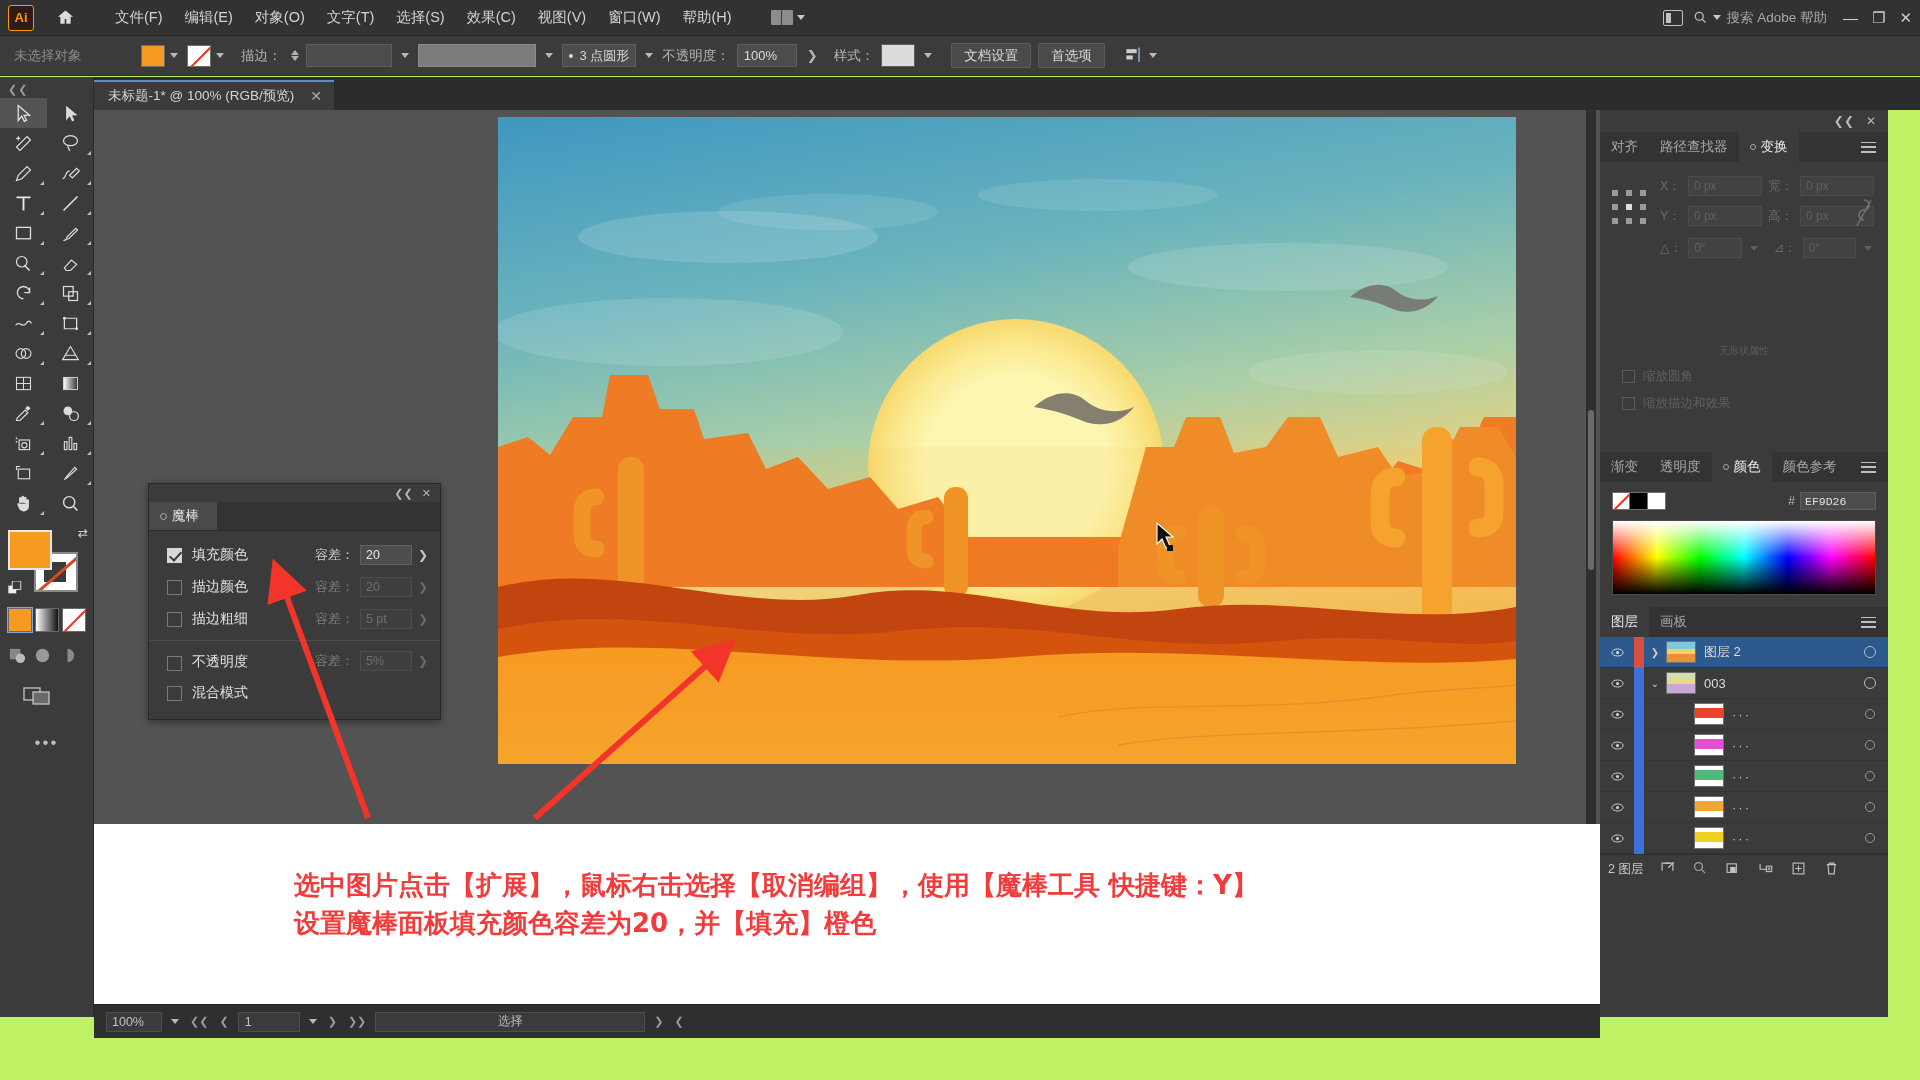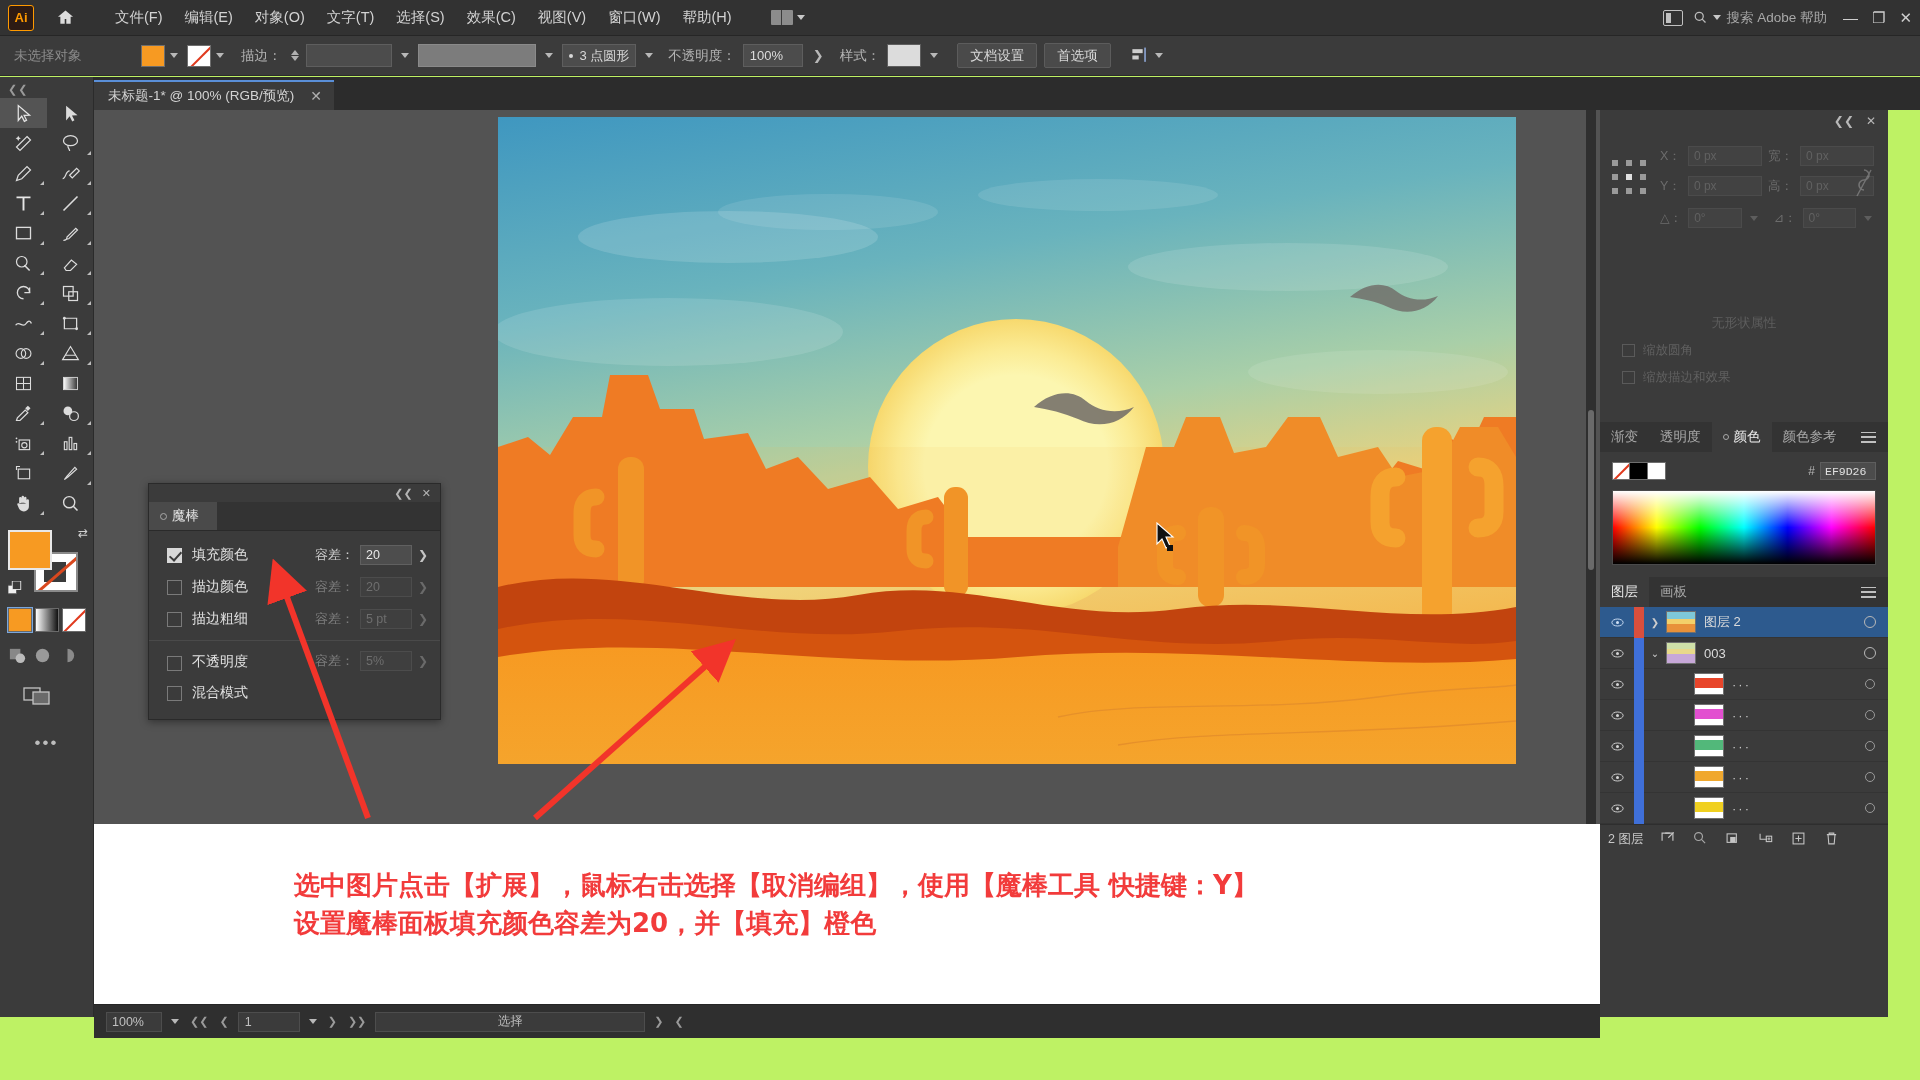--- a/index.html
+++ b/index.html
@@ -142,35 +142,35 @@
   .hamb{width:15px;height:11px;display:flex;flex-direction:column;justify-content:space-between;}
   .hamb span{display:block;height:1.5px;background:#c0c0c0;}
 
   
   .tf-body{height:290px;background:#3b3b3b;position:relative;padding:14px 14px 0 14px;}
   .tf-grid{position:absolute;left:12px;top:28px;width:34px;height:34px;}
   .tf-fields{margin-left:46px;display:grid;grid-template-columns:auto 74px auto 74px;gap:10px 6px;align-items:center;}
   .tf-lab{color:#6c6c6c;font-size:12.5px;}
   .tf-in{height:20px;background:#424242;border:1px solid #4b4b4b;color:#616161;font-size:12px;display:flex;align-items:center;padding-left:5px;}
   .tf-row3{margin-left:46px;margin-top:12px;display:flex;align-items:center;gap:6px;}
-  .tf-empty{color:#5d5d5d;font-size:13px;text-align:center;margin-top:86px;}
+  .tf-empty{color:#5d5d5d;font-size:10px;text-align:center;margin-top:86px;}
   .tf-chk{margin-left:8px;margin-top:10px;display:flex;align-items:center;gap:8px;color:#606060;font-size:12.5px;}
   .tf-chkbox{width:13px;height:13px;border:1px solid #5a5a5a;}
 
   
   .cp-body{background:#3b3b3b;padding:10px 12px 12px 12px;}
   .cp-top{display:flex;align-items:center;}
   .cp-sw{display:flex;}
   .cp-sw .a{width:18px;height:18px;background:#fff;position:relative;overflow:hidden;border:1px solid #6e6e6e;}
   .cp-sw .a:after{content:"";position:absolute;left:-5px;top:7px;width:30px;height:2px;background:#e03a1e;transform:rotate(-45deg);}
   .cp-sw .b{width:18px;height:18px;background:#000;border:1px solid #6e6e6e;border-left:0;}
   .cp-sw .c{width:18px;height:18px;background:#fff;border:1px solid #6e6e6e;border-left:0;}
   .cp-hex{margin-left:auto;display:flex;align-items:center;gap:5px;}
   .cp-hash{color:#b6b6b6;font-size:12px;}
-  .cp-hexin{width:56px;height:18px;background:#4c4c4c;border:1px solid #5e5e5e;color:#e0e0e0;font-size:11.5px;display:flex;align-items:center;padding-left:4px;font-family:"Liberation Mono",monospace;}
+  .cp-hexin{width:76px;height:18px;background:#4c4c4c;border:1px solid #5e5e5e;color:#e0e0e0;font-size:11.5px;display:flex;align-items:center;padding-left:4px;font-family:"Liberation Mono",monospace;}
   .cp-spectrum{margin-top:10px;height:75px;border:1px solid #4a4a4a;
     background:
       linear-gradient(to bottom, rgba(255,255,255,1), rgba(255,255,255,0) 50%, rgba(0,0,0,0) 50%, rgba(0,0,0,1)),
       linear-gradient(to right,#ff0000,#ffff00,#00ff00,#00ffff,#0000ff,#ff00ff,#ff0000);
   }
 
   
   .lp-tabs{height:30px;display:flex;align-items:stretch;background:#333;}
   .lp-list{background:#3b3b3b;}
   .lrow{height:31px;display:flex;align-items:center;border-bottom:1px solid #343434;font-size:13px;color:#dcdcdc;}
@@ -263,21 +263,21 @@
       </div>
     <div class="cb-field wide"></div>
     <div class="mini-caret"></div>
     <div class="cb-field gray"></div>
     <div class="mini-caret"></div>
     <div class="profile-sel">
       <span class="dot"></span>
       <span>3 点圆形</span>
     </div>
     <div class="mini-caret"></div>
-    <div class="cb-label" style="margin-left:6px">不透明度：</div>
+    <div class="cb-label" style="">不透明度：</div>
     <div class="cb-field opacity">100%</div>
     <div class="arrow-right">❯</div>
     <div class="cb-label" style="margin-left:6px">样式：</div>
     <div class="cb-field style"></div>
     <div class="mini-caret"></div>
     <div class="cb-btn" style="margin-left:10px">文档设置</div>
     <div class="cb-btn">首选项</div>
     <div style="display:flex;align-items:center;gap:4px;margin-left:12px">
       <svg viewBox="0 0 24 24" width="19" height="19">
           <rect x="3" y="4" width="13" height="5" fill="#cfcfcf"></rect>
@@ -675,20 +675,35 @@
         <div class="mw-lab">混合模式</div>
       </div>
     </div>
   </div>
 
   <div class="right-col">
 
     <div class="rp-titlebar">
       <span>❮❮</span>
       <span>✕</span>
+    </div>
+    <div class="rp-tabs">
+      <div class="rp-tab">对齐</div>
+      <div class="rp-tab">路径查找器</div>
+      <div class="rp-tab active">
+        <span class="bullet"></span>
+        <span>变换</span>
+      </div>
+      <div class="rp-menu">
+        <span class="hamb">
+            <span></span>
+            <span></span>
+            <span></span>
+          </span>
+      </div>
     </div>
     <div class="tf-body">
       <div class="tf-grid">
         <svg viewBox="0 0 34 34" width="34" height="34">
           <g fill="#9a9a9a">
             <rect x="0" y="0" width="6" height="6"></rect>
               <rect x="14" y="0" width="6" height="6"></rect>
               <rect x="28" y="0" width="6" height="6"></rect>
             <rect x="0" y="14" width="6" height="6"></rect>
               <rect x="14" y="14" width="6" height="6" fill="#e0e0e0"></rect>

